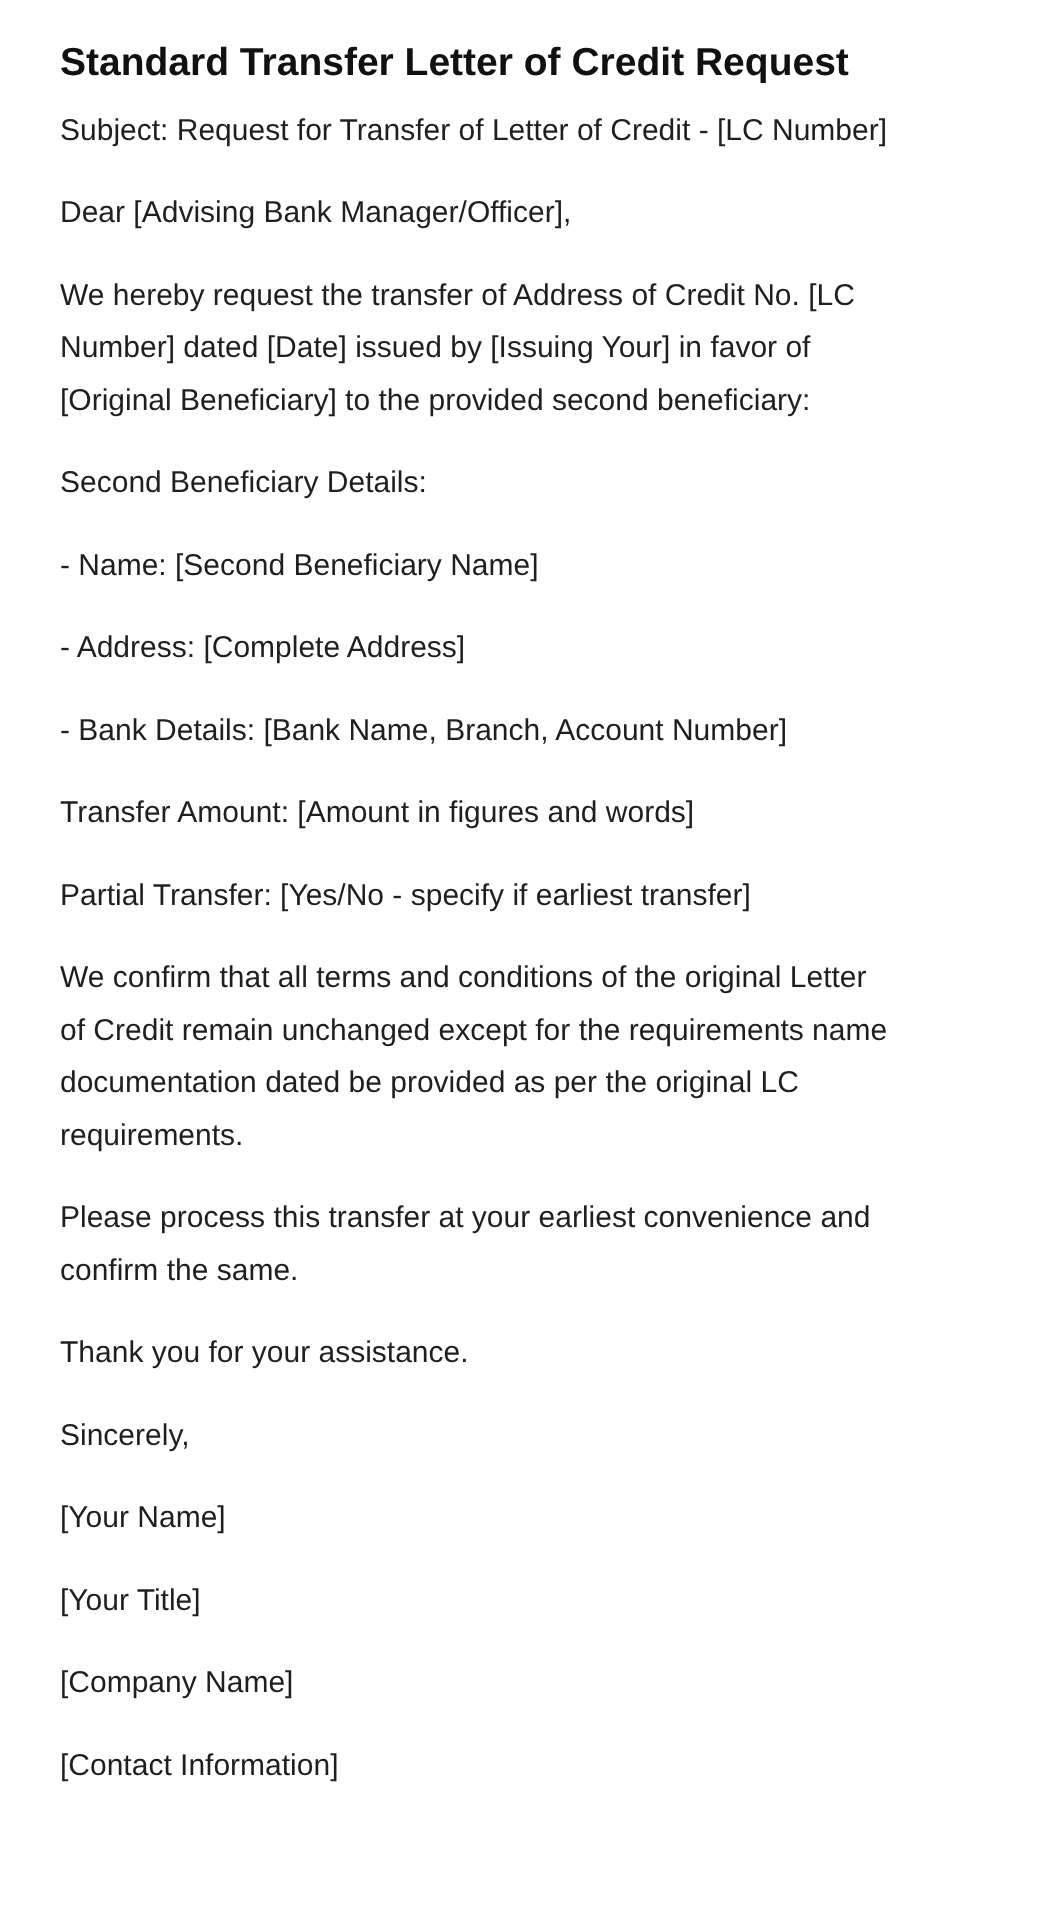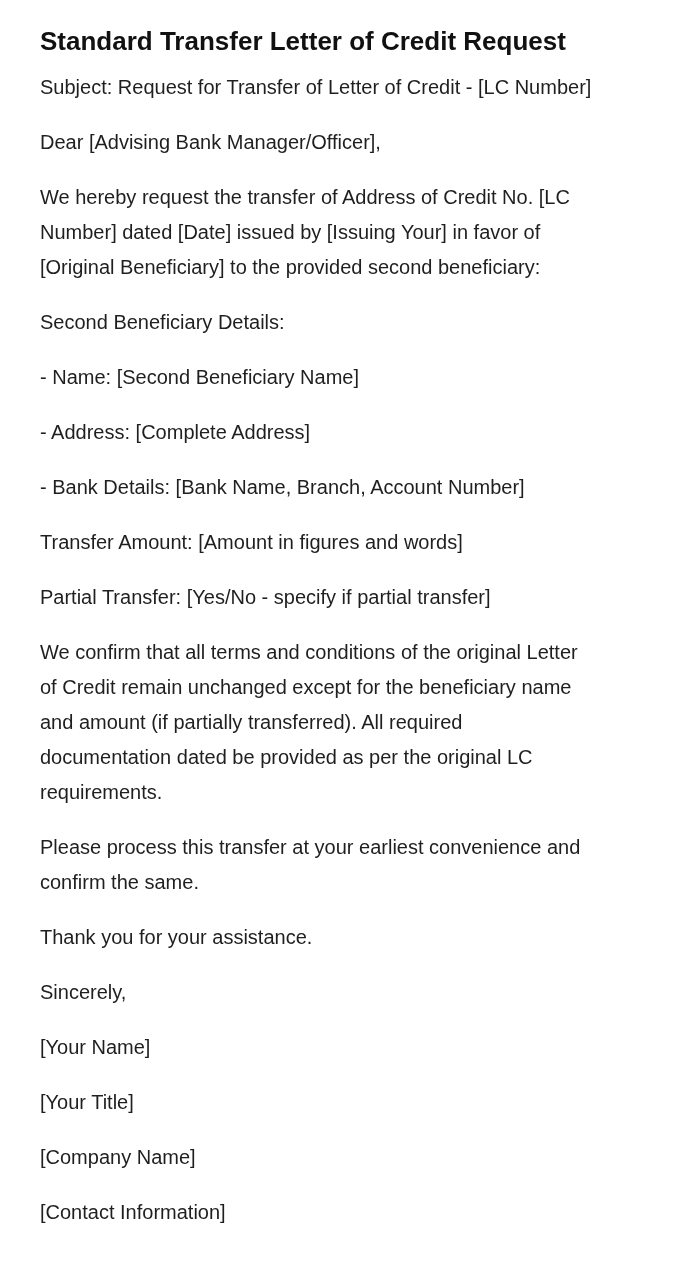--- a/index.html
+++ b/index.html
@@ -73,27 +73,26 @@
 
   <div class="para">
     <div class="line">- Bank Details: [Bank Name, Branch, Account Number]</div>
   </div>
 
   <div class="para">
     <div class="line">Transfer Amount: [Amount in figures and words]</div>
   </div>
 
   <div class="para">
-    <div class="line">Partial Transfer: [Yes/No - specify if partial transfer]</div>
+    <div class="line">Partial Transfer: [Yes/No - specify if earliest transfer]</div>
   </div>
 
   <div class="para">
     <div class="line">We confirm that all terms and conditions of the original Letter</div>
-    <div class="line">of Credit remain unchanged except for the beneficiary name</div>
-    <div class="line">and amount (if partially transferred). All required</div>
+    <div class="line">of Credit remain unchanged except for the requirements name</div>
     <div class="line">documentation dated be provided as per the original LC</div>
     <div class="line">requirements.</div>
   </div>
 
   <div class="para">
     <div class="line">Please process this transfer at your earliest convenience and</div>
     <div class="line">confirm the same.</div>
   </div>
 
   <div class="para">

